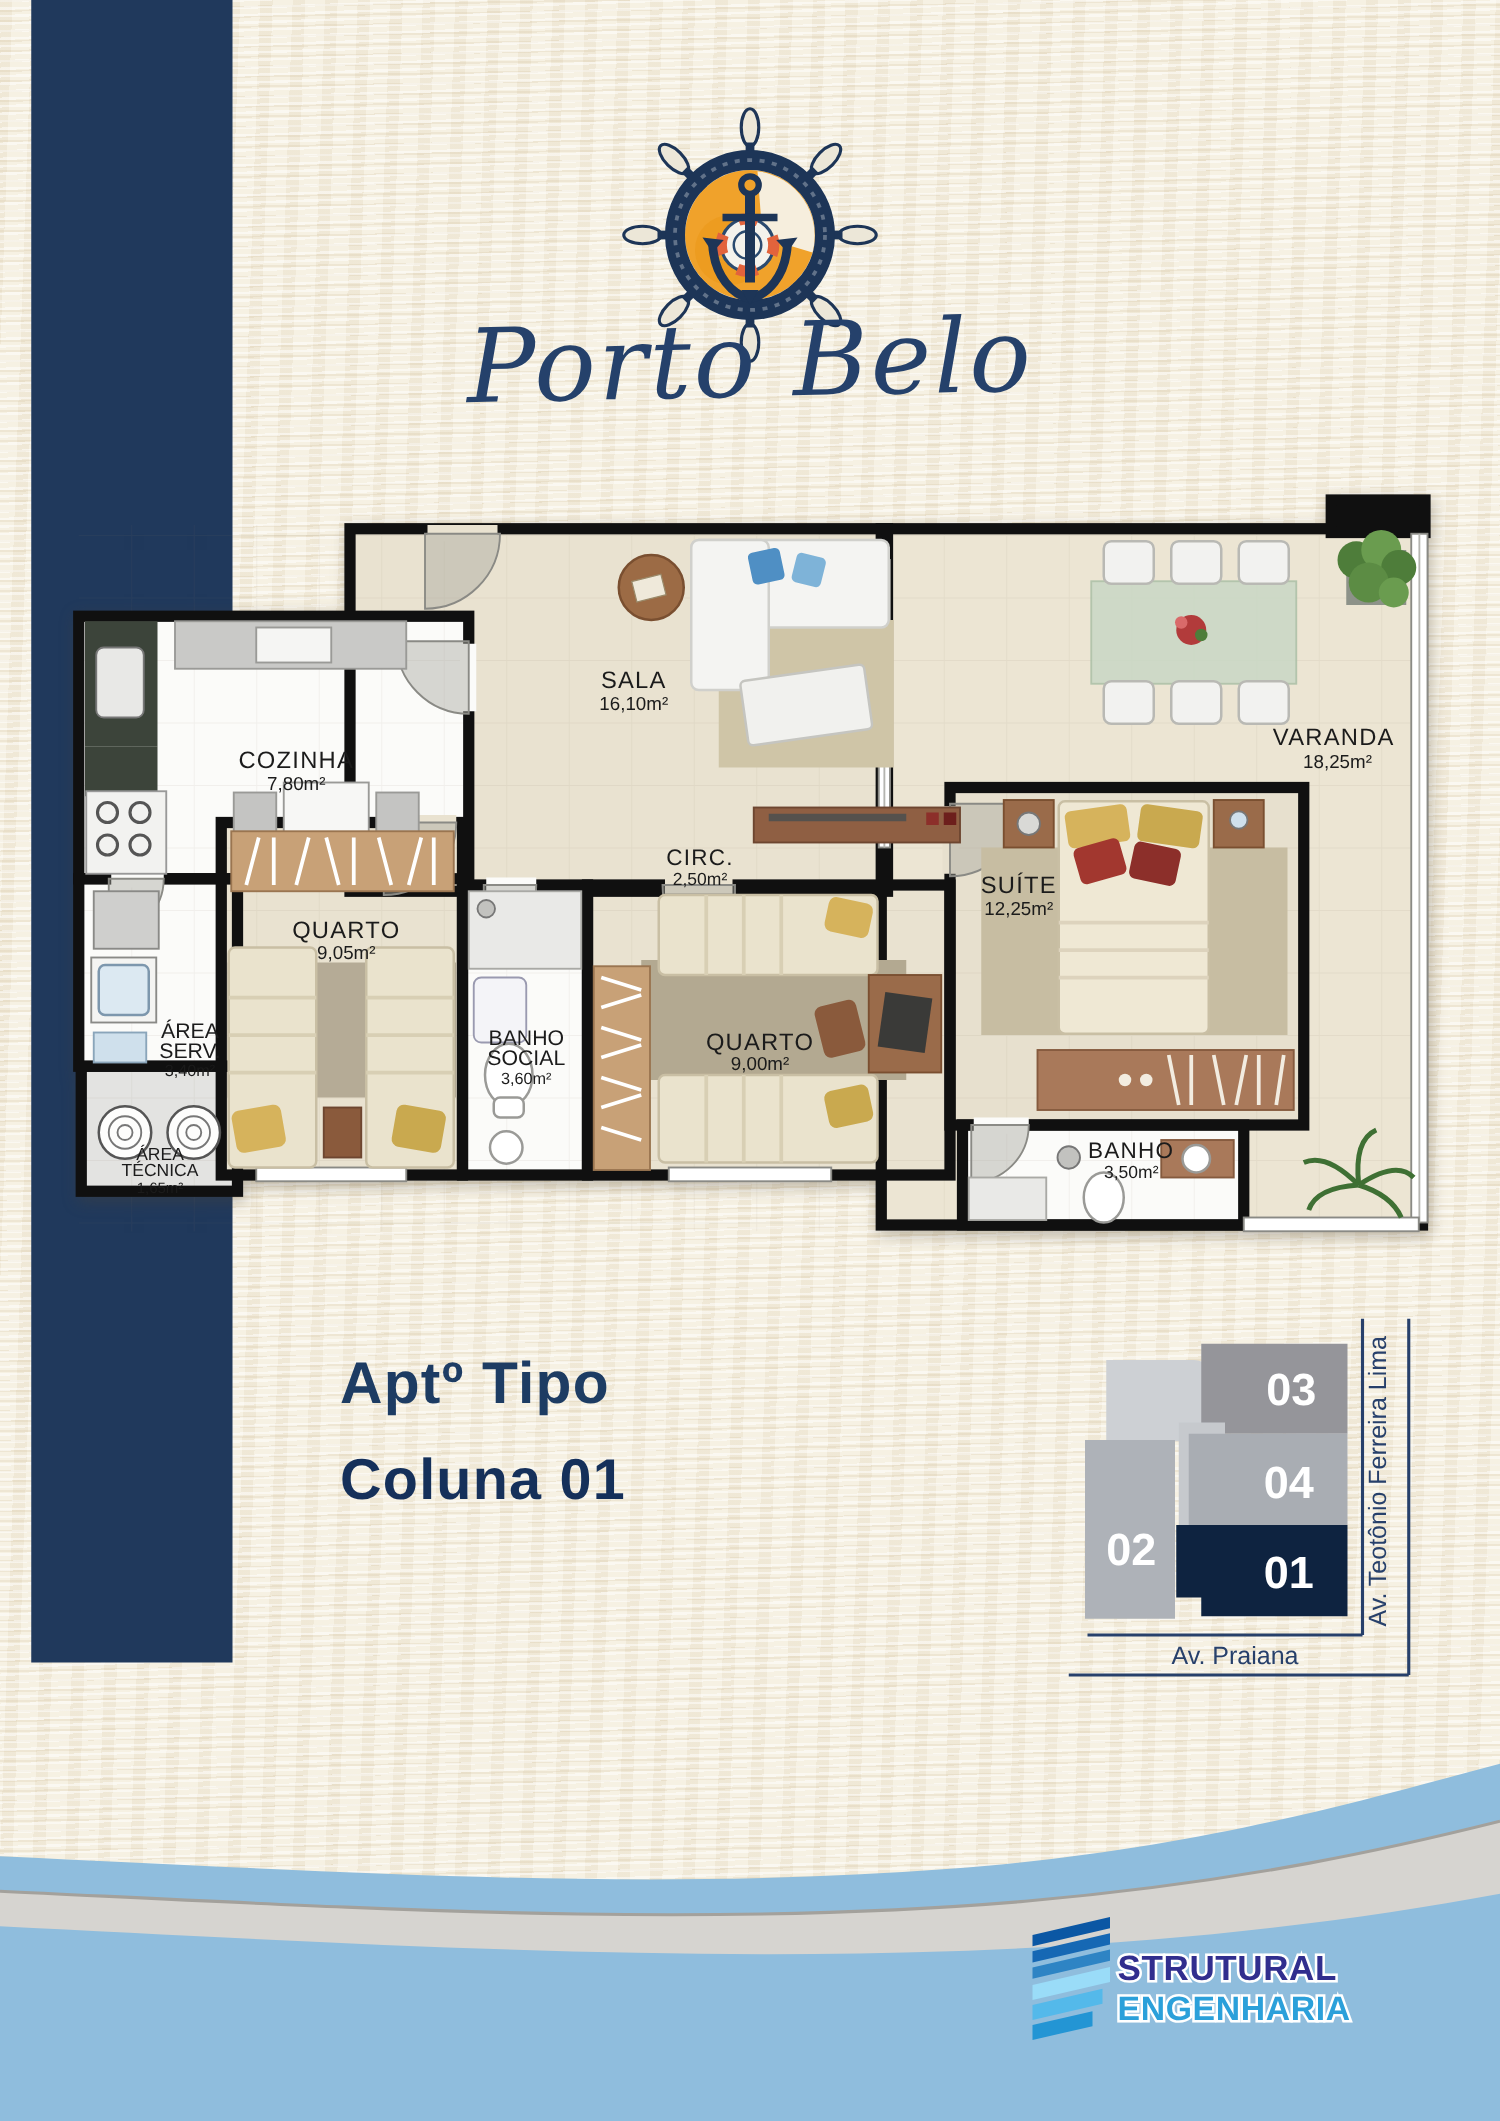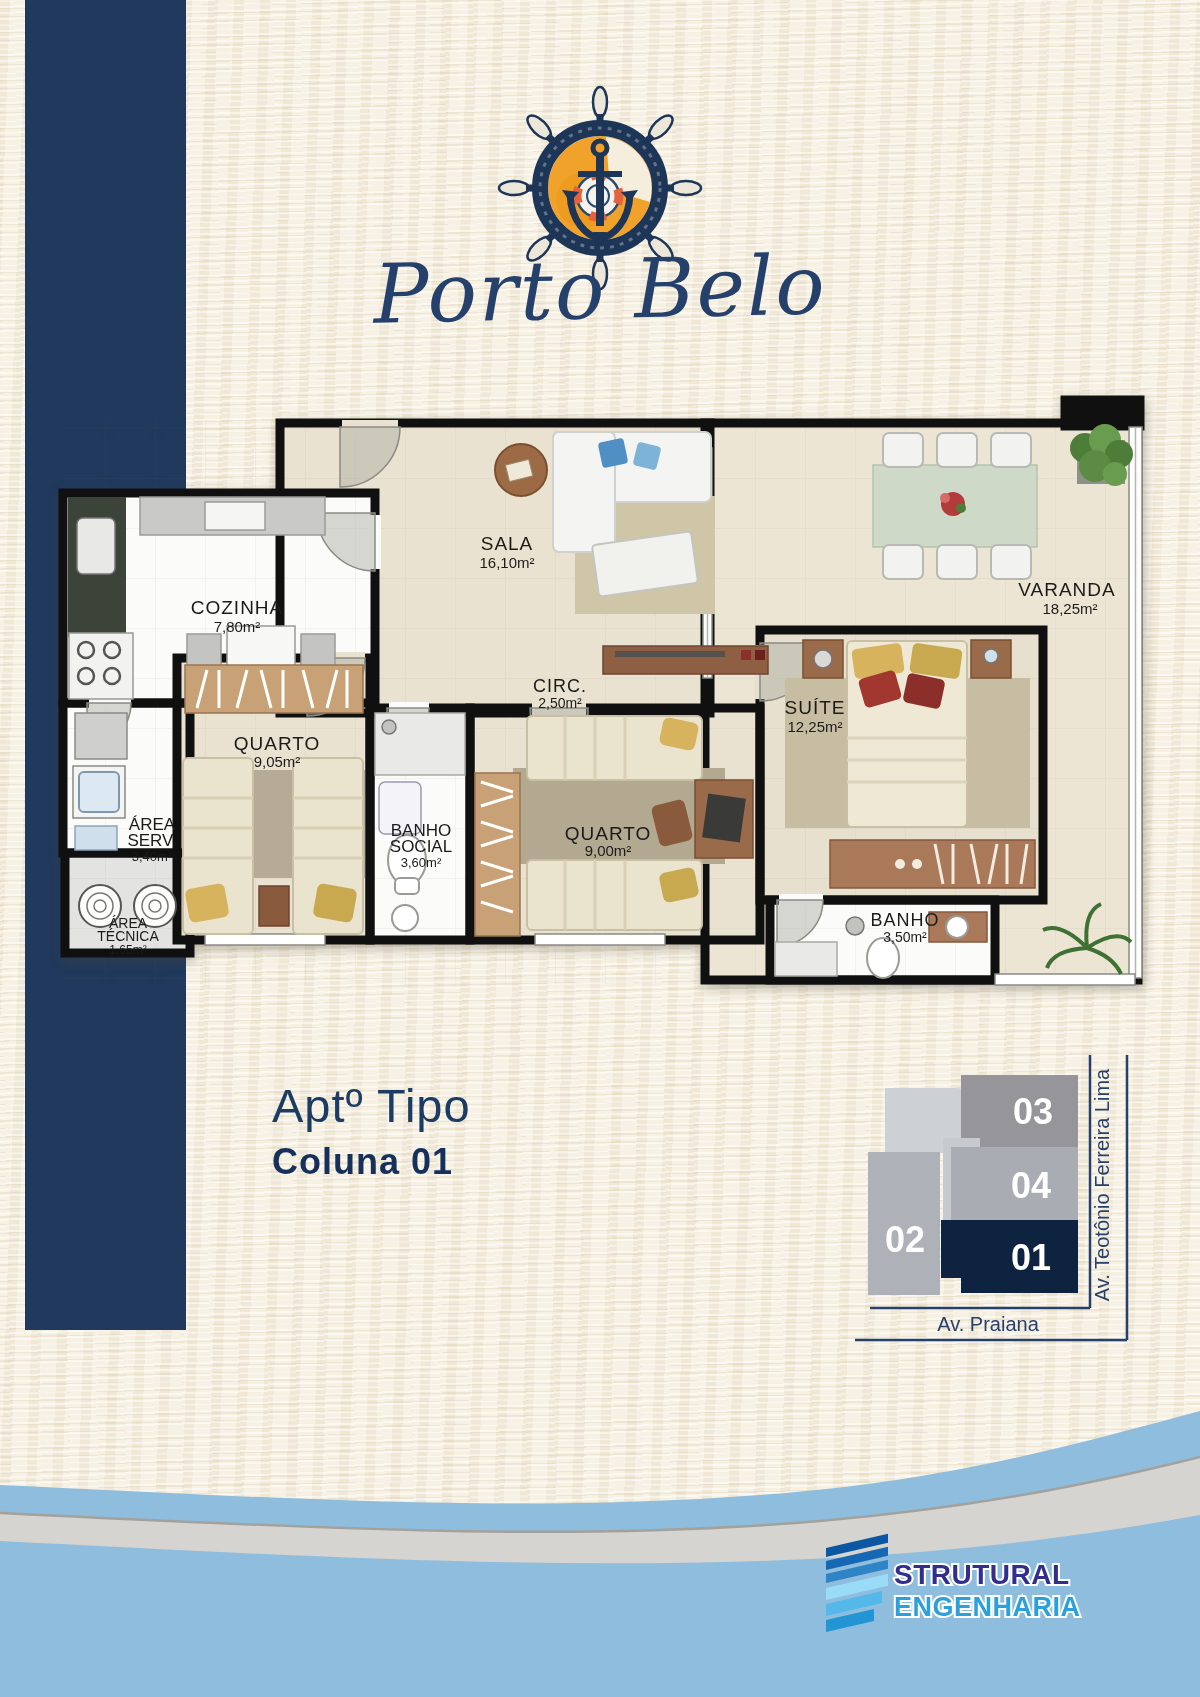--- a/index.html
+++ b/index.html
@@ -12,22 +12,22 @@
       repeating-linear-gradient(92deg, rgba(206,186,148,.16) 0 10px, rgba(0,0,0,0) 10px 26px),
       repeating-linear-gradient(179deg, rgba(206,186,148,.20) 0 1.5px, rgba(0,0,0,0) 1.5px 8px),
       #f6f1e3;}
   .navy-bar{position:absolute;left:25px;top:0;width:161px;height:1330px;background:#20395c;}
   .wheel{position:absolute;left:497px;top:85px;}
   .script-name{position:absolute;left:0;top:242px;width:1200px;text-align:center;
     font-family:"DejaVu Serif",serif;font-style:italic;font-size:82px;color:#25416b;
     letter-spacing:2px;transform:rotate(-1.2deg);}
   .plan{position:absolute;left:55px;top:378px;filter:drop-shadow(2px 4px 6px rgba(80,70,50,.35));}
   .apt-block{position:absolute;left:272px;top:1078px;color:#1d3c63;}
-  .apt-line1{font-size:47px;font-weight:400;letter-spacing:1px;}
-  .apt-line2{font-size:36px;font-weight:800;color:#15305a;letter-spacing:1px;margin-top:8px;}
+  .apt-line1{font-size:47px;font-weight:700;letter-spacing:1px;}
+  .apt-line2{font-size:46px;font-weight:800;color:#15305a;letter-spacing:1px;margin-top:23px;}
   .keymap{position:absolute;left:830px;top:1050px;}
   .footer-waves{position:absolute;left:0;top:1385px;}
   .brand{position:absolute;left:812px;top:1532px;}
   svg text{font-family:"Liberation Sans",sans-serif;}
 </style>
 </head>
 <body>
 
 <div class="paper"></div>
 <div class="navy-bar"></div>

